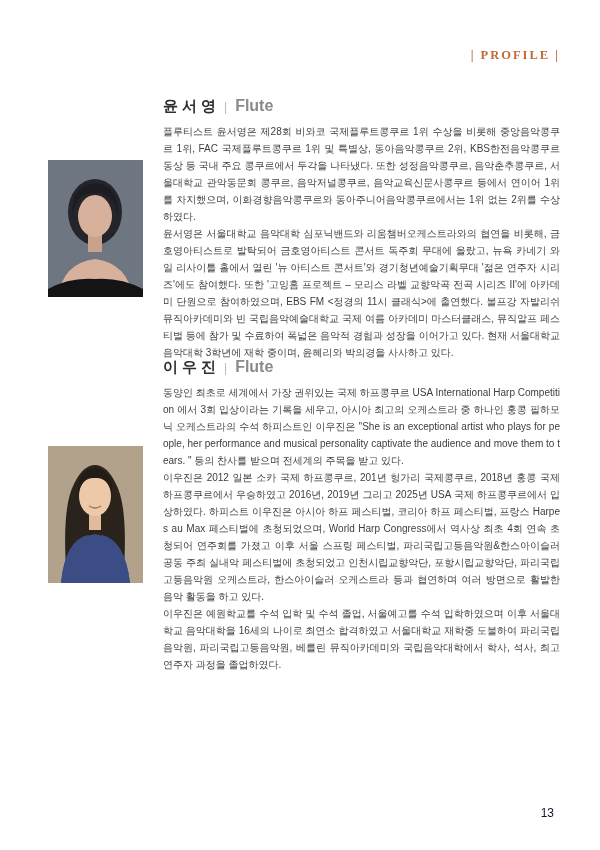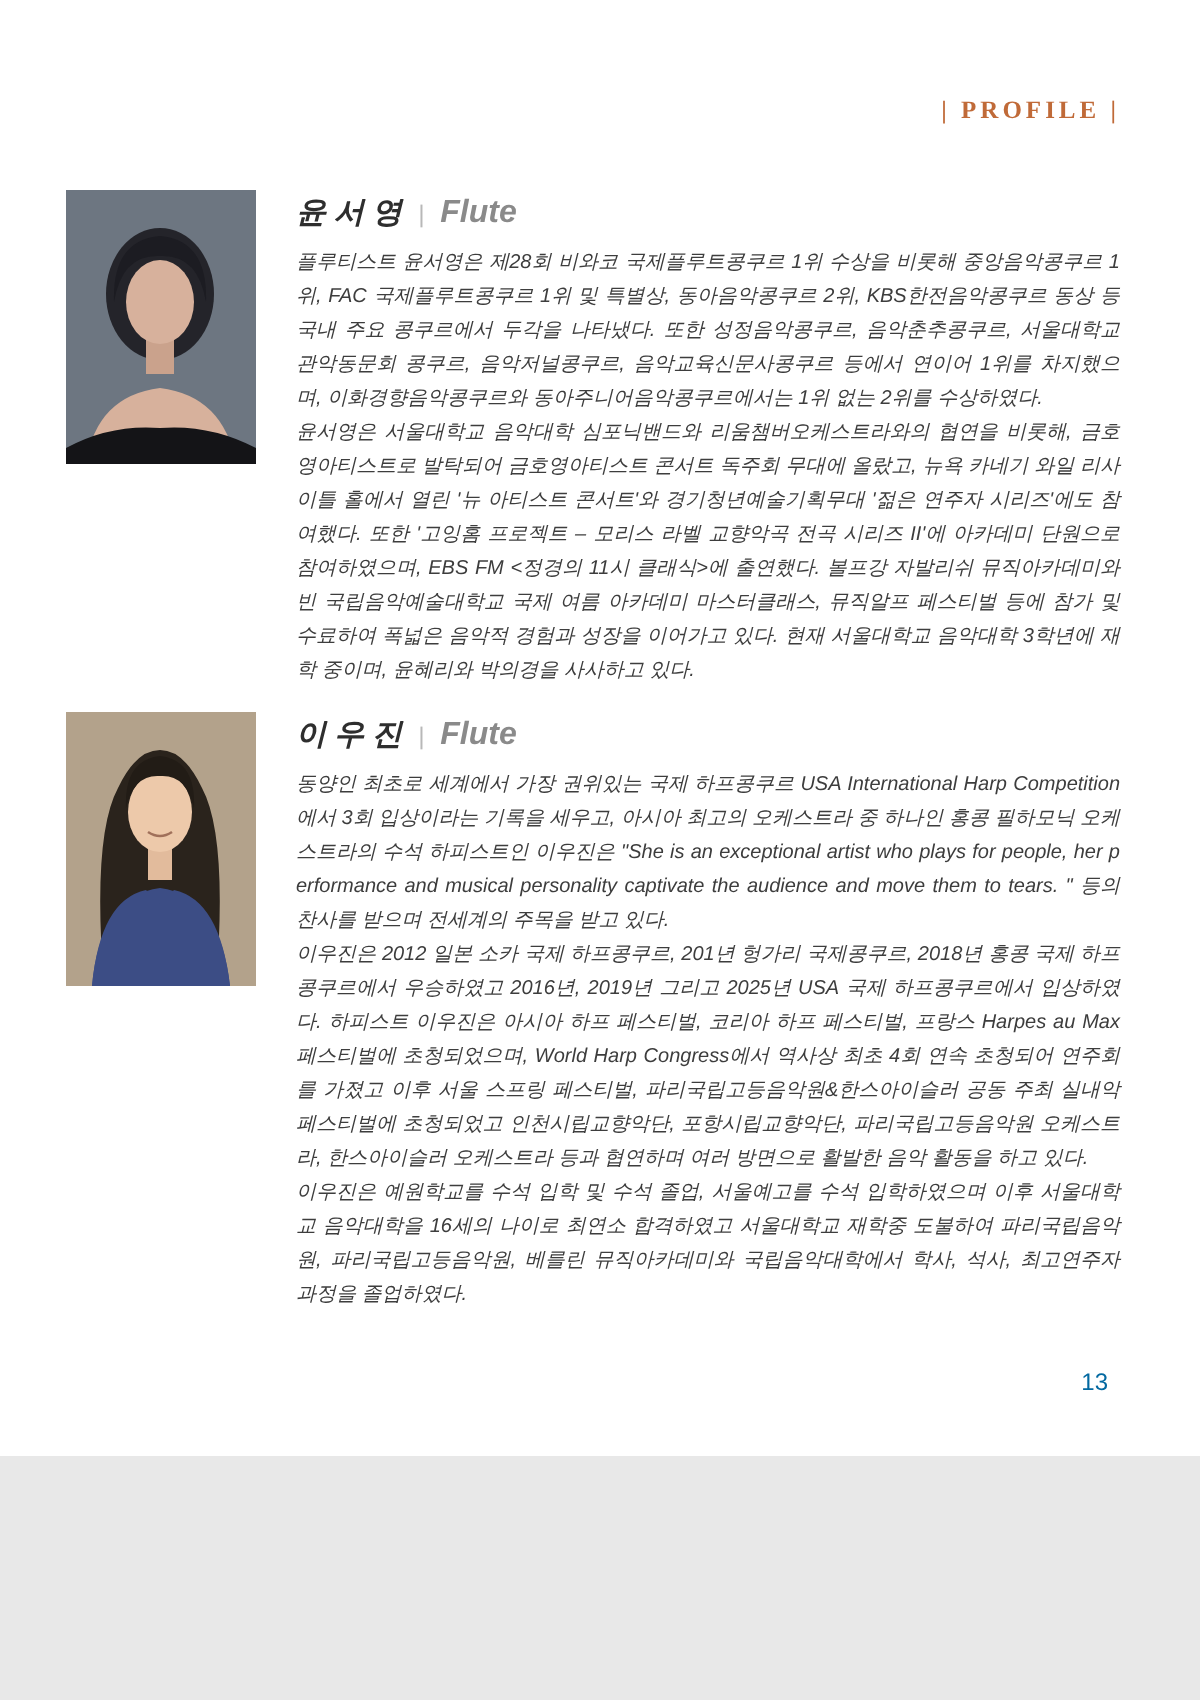--- a/index.html
+++ b/index.html
@@ -1,42 +1,41 @@
 <!DOCTYPE html>
 <html><head>
 <meta charset="utf-8">
 <style>
   * { margin: 0; padding: 0; box-sizing: border-box; }
   html, body { background: #e8e8e8; }
   .page {
     position: relative;
     width: 600px;
-    height: 728px;
+    height: 850px;
     margin: 0 auto;
     background: #ffffff;
     font-family: "Liberation Sans", "DejaVu Sans", sans-serif;
     overflow: hidden;
   }
   .profile-tag {
     position: absolute;
     top: 48px;
     right: 40px;
     font-family: "Liberation Serif", "DejaVu Serif", serif;
     font-weight: bold;
     font-size: 12.5px;
     letter-spacing: 2px;
     color: #c06a38;
   }
   .profile {
     position: absolute;
-    left: 33px;
+    left: 48px;
     right: 40px;
     display: flex;
-    align-items: flex-start;
-    font-style: italic;
+    align-items: center;
   }
   .profile.first  { top: 95px; }
   .profile.second { top: 356px; }
   .photo {
     flex: 0 0 95px;
     width: 95px;
     height: 137px;
     margin-right: 20px;
     overflow: hidden;
   }
@@ -69,21 +68,21 @@
     line-height: 17px;
     color: #3d3d3d;
     text-align: justify;
     word-break: break-all;
   }
   .page-number {
     position: absolute;
     right: 46px;
     bottom: 30px;
     font-size: 12px;
-    color: #0369a1;
+    color: #0f172a;
   }
 </style>
 </head>
 <body>
 
 <div class="page">
 
   <div class="profile-tag">| PROFILE |</div>
 
   <section class="profile first">

